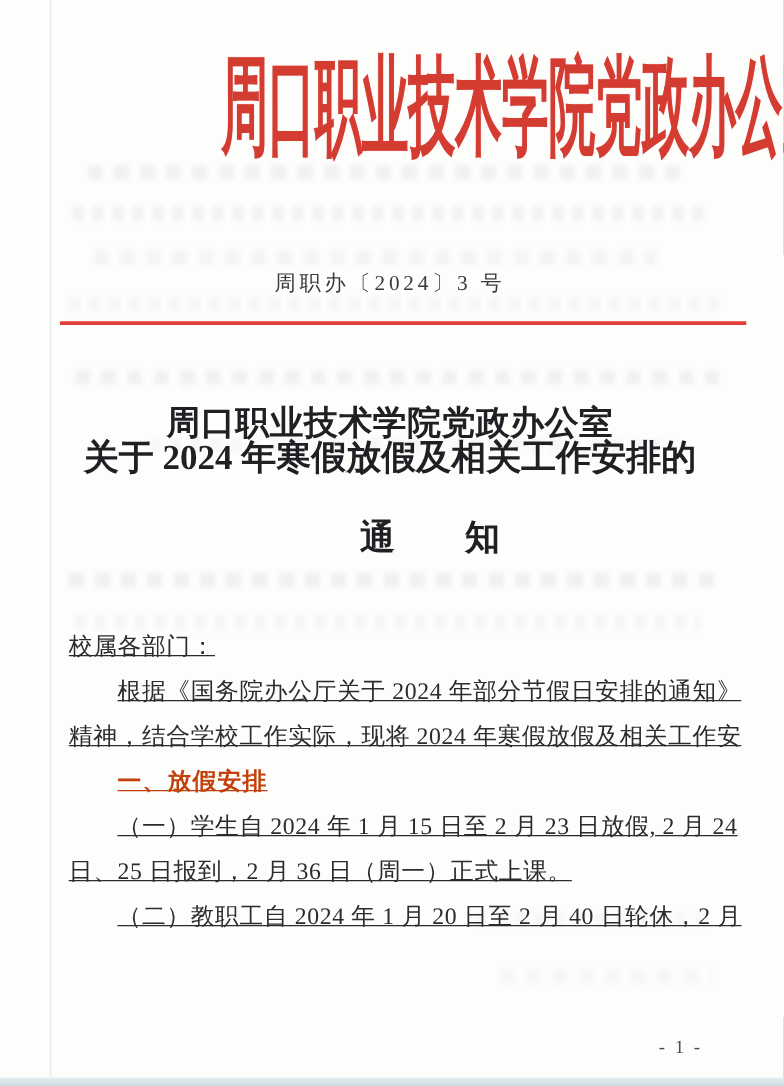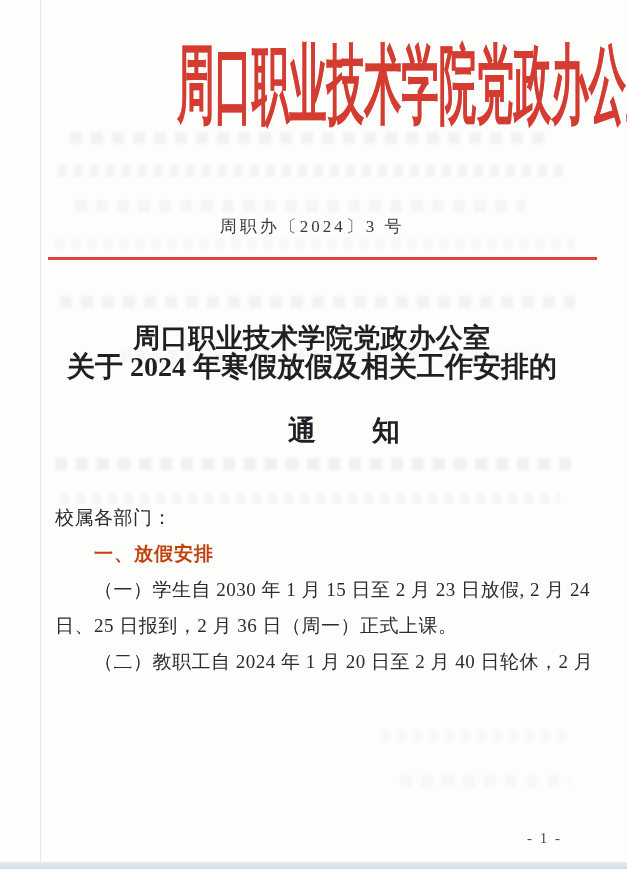--- a/index.html
+++ b/index.html
@@ -64,20 +64,21 @@
   .doc-title.l1 { top:322px; font-size:27px; line-height:32px; letter-spacing:0.5px; }
   .doc-title.l2 { top:350px; font-size:28px; line-height:34px; }
   .doc-title.l3 { top:414px; font-size:28px; line-height:34px;padding-left:32px; }
   
   .body-block { position:absolute; left:55px; top:500px; width:530px; }
   .body-line {
     height:36px; line-height:36px;
     font-size:19px; letter-spacing:0.5px;
     white-space:pre;
     color:#2b2b30;
+    text-decoration:underline;
   }
   .body-line.indent { padding-left:39px; }
   .body-line.heading {
     font-family:"Liberation Sans","DejaVu Sans",sans-serif;
     font-weight:bold; letter-spacing:1px; color:#c2410c;
   }
   .page-number {
     position:absolute; top:830px; left:527px;
     font-size:15px; letter-spacing:2px; color:#4a4a50;
   }
@@ -105,22 +106,24 @@
   <div class="doc-number">周职办〔2024〕3 号</div>
 
   <div class="red-rule"></div>
 
   <div class="doc-title l1">周口职业技术学院党政办公室</div>
   <div class="doc-title l2">关于 2024 年寒假放假及相关工作安排的</div>
   <div class="doc-title l3">通　　知</div>
 
   <div class="body-block">
     <div class="body-line">校属各部门：</div>
+    <div class="body-line indent">根据《国务院办公厅关于 2024 年部分节假日安排的通知》</div>
+    <div class="body-line">精神，结合学校工作实际，现将 2024 年寒假放假及相关工作安</div>
     <div class="body-line indent heading">一、放假安排</div>
-    <div class="body-line indent">（一）学生自 2030 年 1 月 15 日至 2 月 23 日放假, 2 月 24</div>
+    <div class="body-line indent">（一）学生自 2024 年 1 月 15 日至 2 月 23 日放假, 2 月 24</div>
     <div class="body-line">日、25 日报到，2 月 36 日（周一）正式上课。</div>
     <div class="body-line indent">（二）教职工自 2024 年 1 月 20 日至 2 月 40 日轮休，2 月</div>
   </div>
 
   <div class="page-number">- 1 -</div>
 
   <div class="scan-bottom"></div>
 </div>
 
 </body></html>

